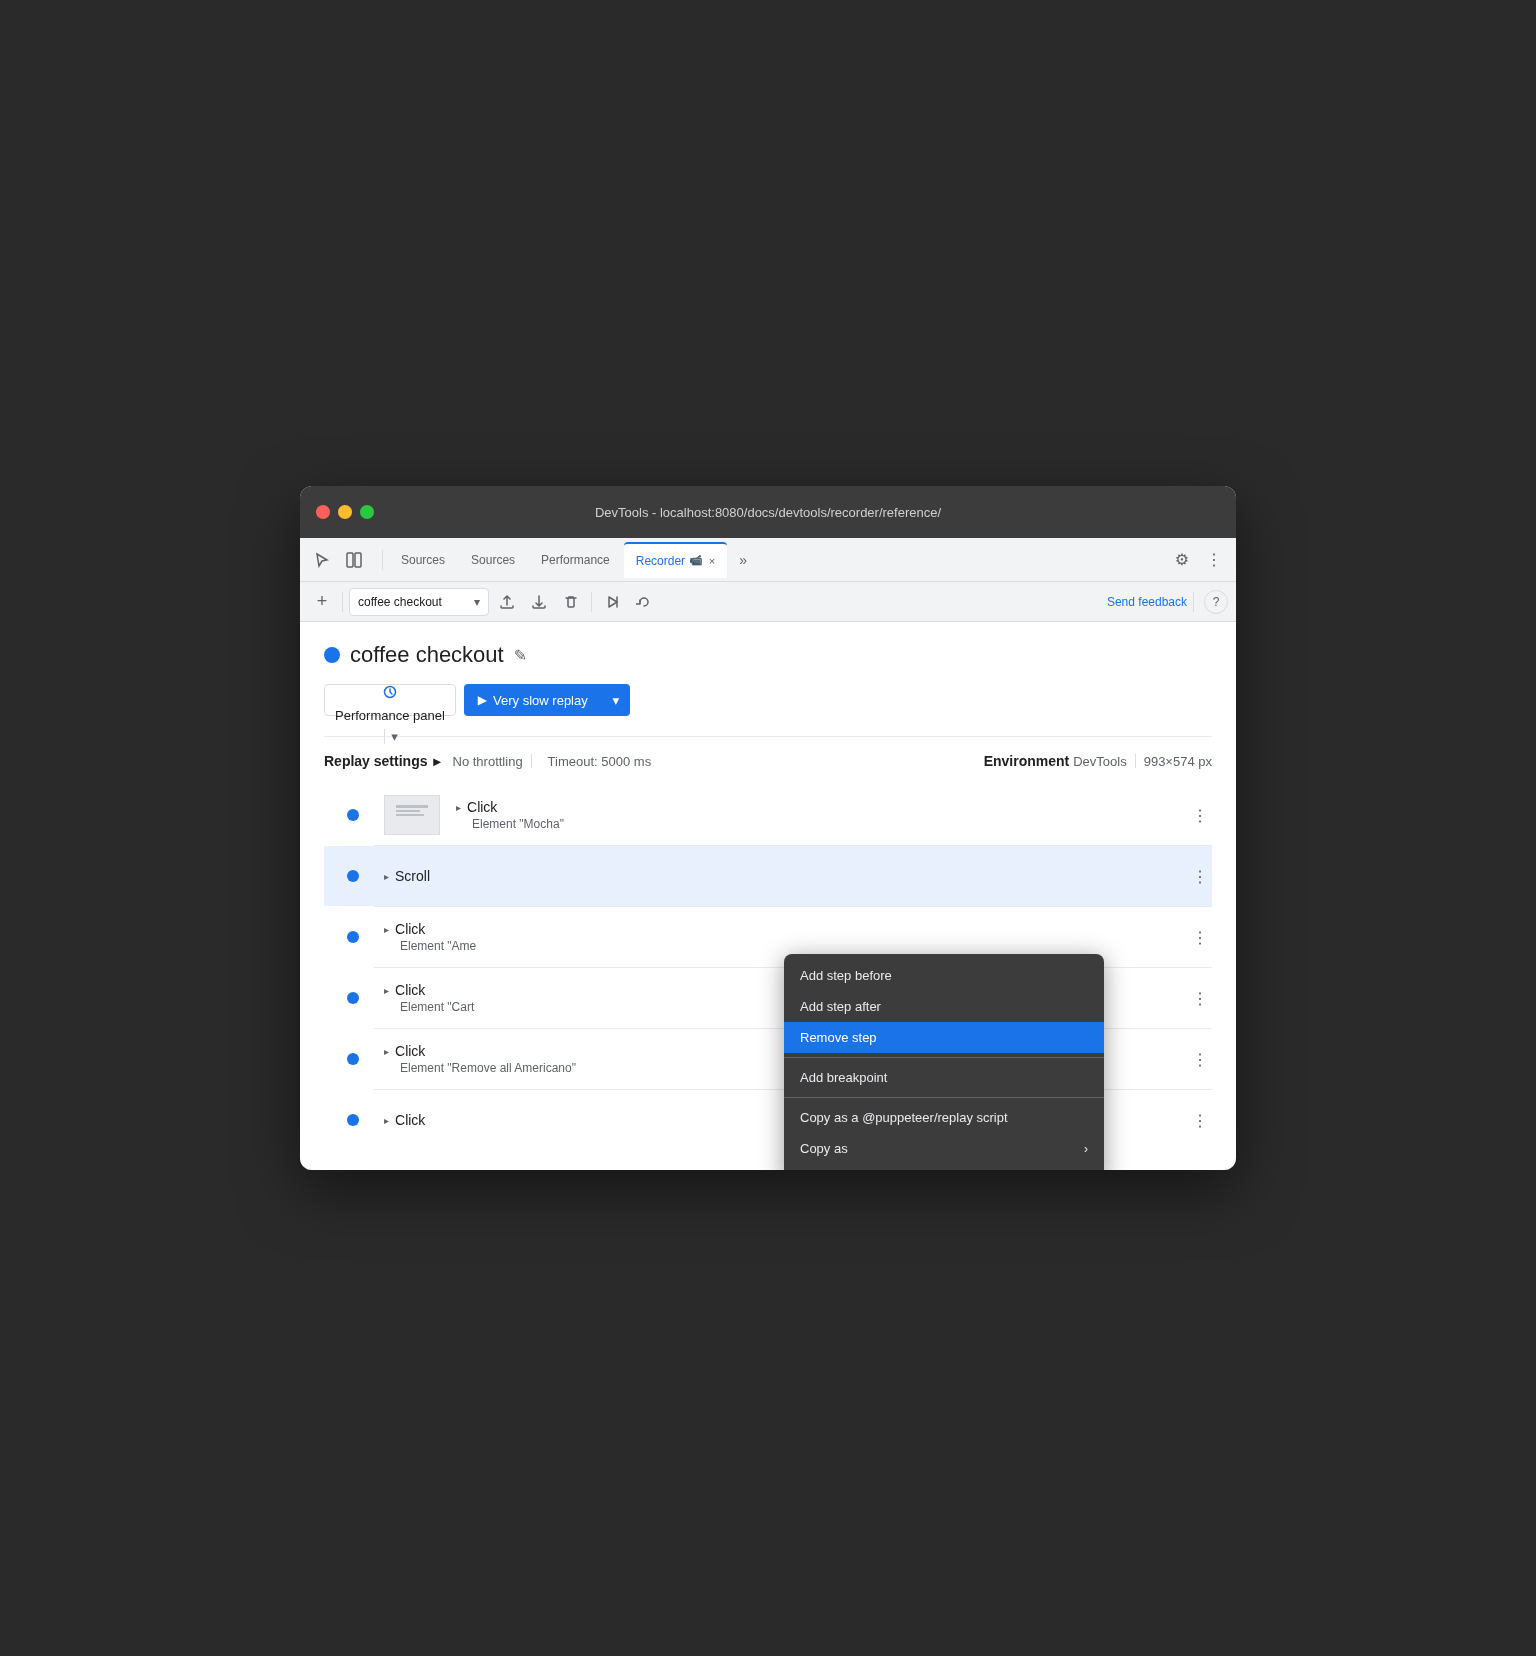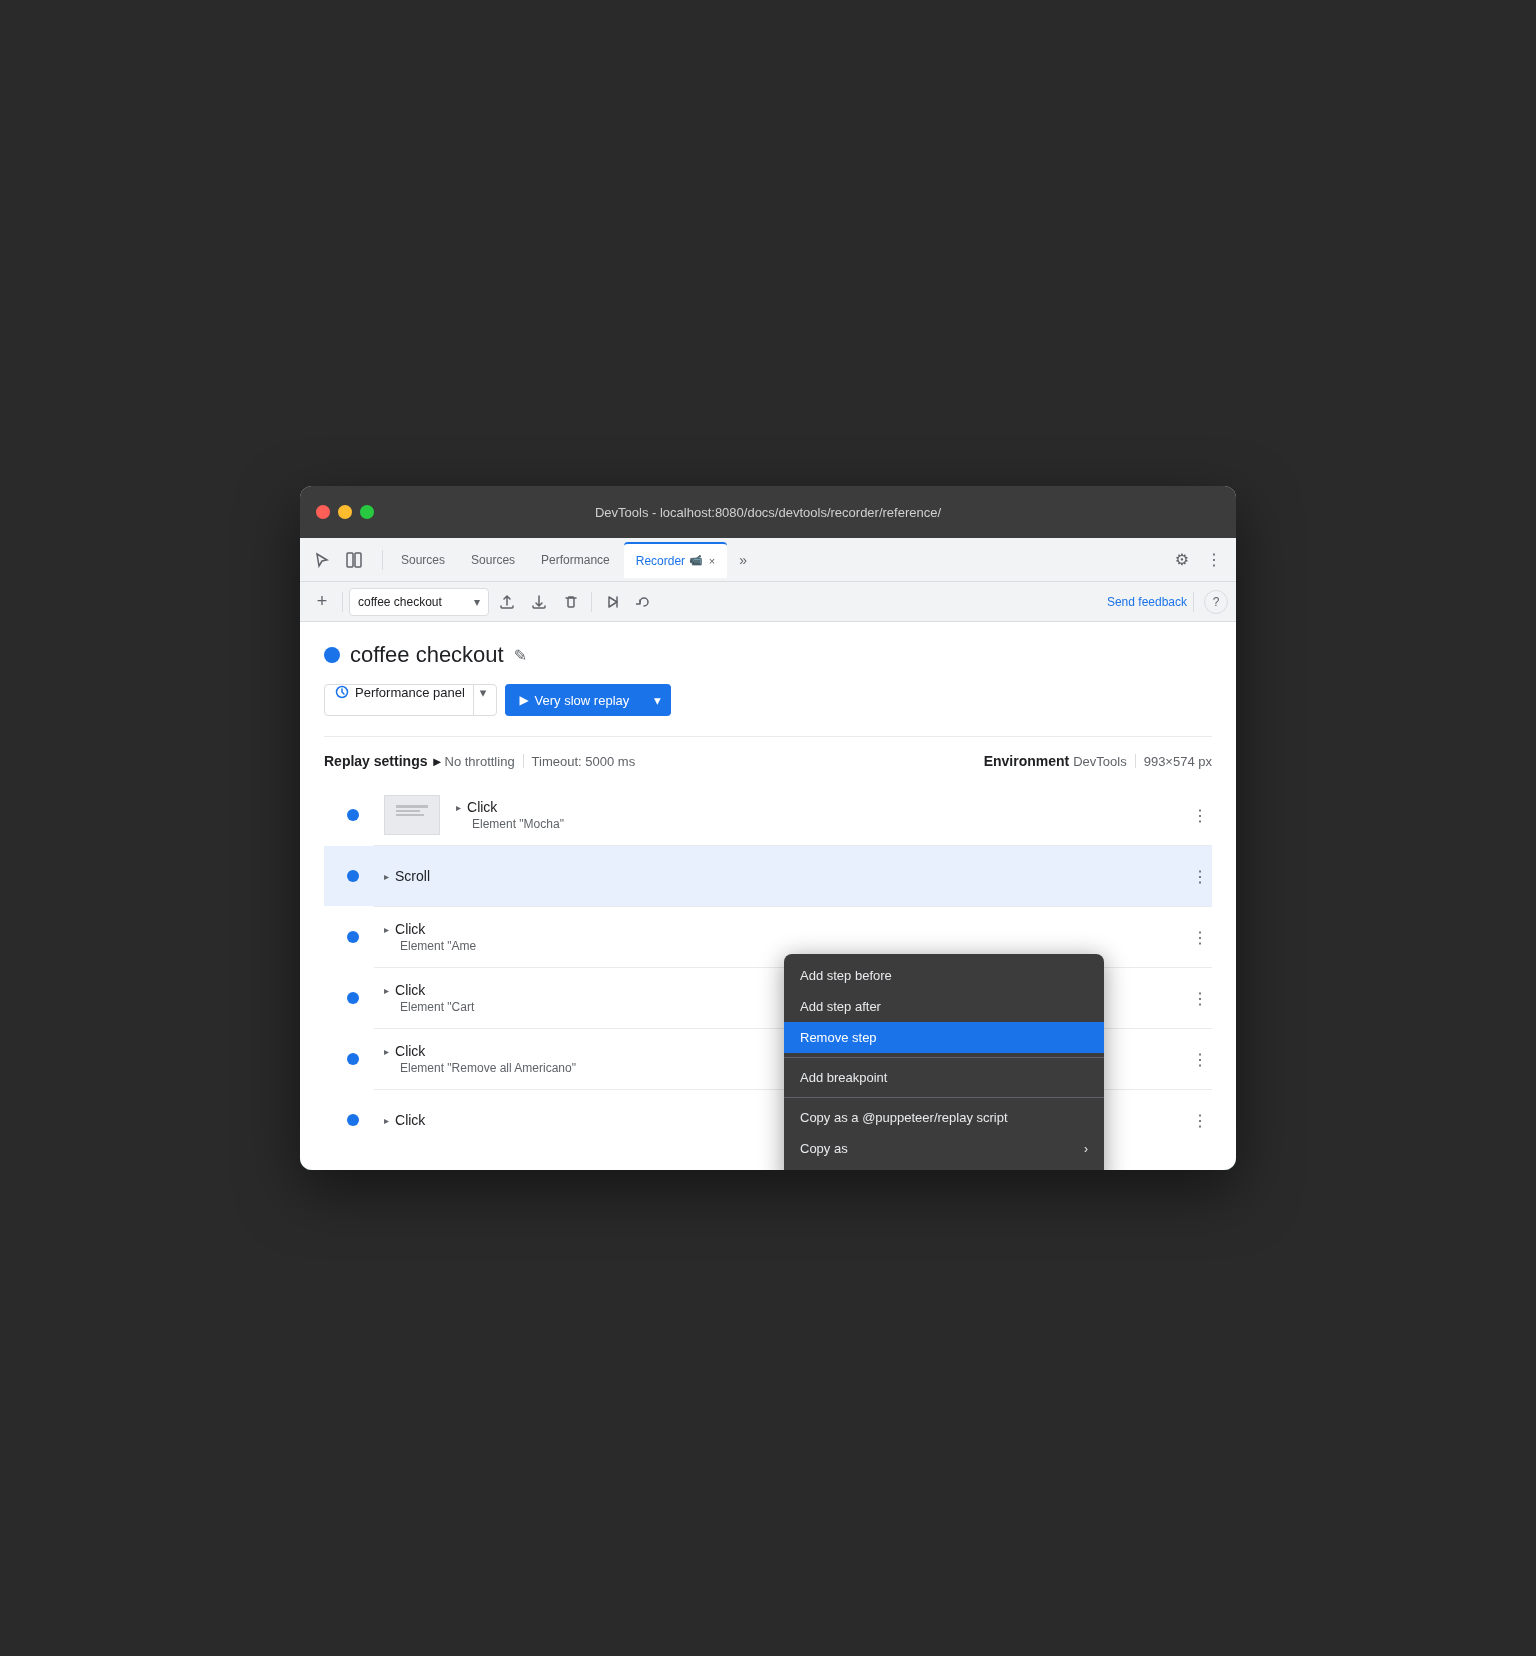--- a/index.html
+++ b/index.html
@@ -215,29 +215,31 @@
       cursor: pointer;
     }
     .action-bar {
       display: flex;
       align-items: center;
       gap: 8px;
       margin-bottom: 20px;
     }
     .panel-btn {
       display: flex;
+      align-items: center;
       gap: 6px;
       border: 1px solid #dadce0;
       border-radius: 4px;
       padding: 0 10px;
       height: 32px;
       background: white;
       cursor: pointer;
       font-size: 13px;
       color: #202124;
+      flex-direction: column;
     }
     .panel-btn-icon {
       font-size: 14px;
       color: #1a73e8;
     }
     .panel-dropdown {
       border-left: 1px solid #dadce0;
       padding-left: 6px;
       margin-left: 2px;
       color: #5f6368;
@@ -301,20 +303,21 @@
     .settings-subtitle {
       display: flex;
       align-items: center;
       gap: 0;
       font-size: 13px;
       color: #5f6368;
     }
     .settings-subtitle-item {
       color: #5f6368;
       font-size: 13px;
+      margin-left: 8px;
     }
     .settings-divider {
       width: 1px;
       height: 14px;
       background: #dadce0;
       margin: 0 8px;
       display: inline-block;
       vertical-align: middle;
     }
     .env-title {

